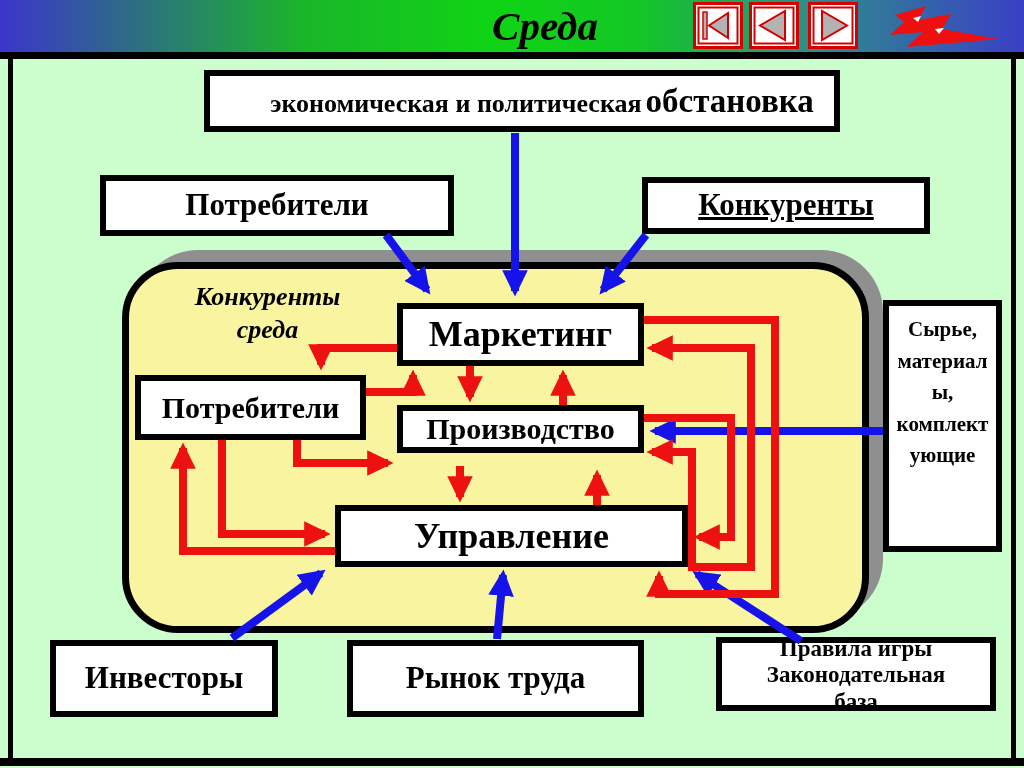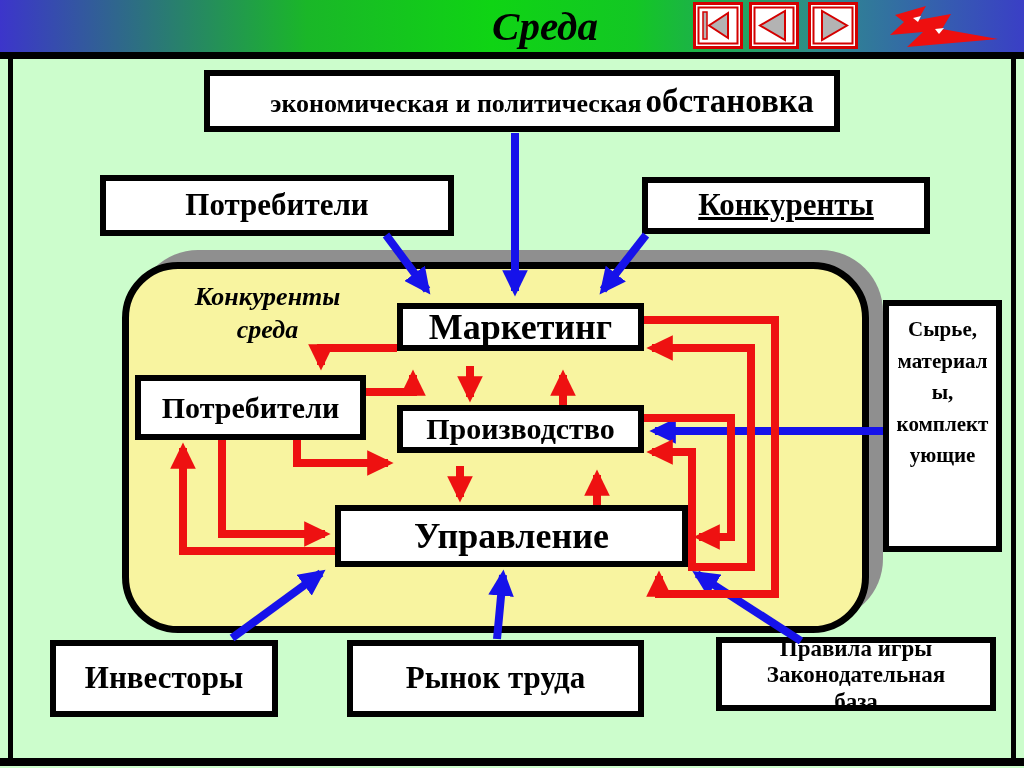--- a/index.html
+++ b/index.html
@@ -100,21 +100,21 @@
 </div>
 
 <div class="box" style="left:100px;top:175px;width:354px;height:61px;font-size:31px;">
   <span>Потребители</span>
 </div>
 
 <div class="box" style="left:642px;top:177px;width:288px;height:57px;font-size:31px;text-decoration:underline;">
   <span>Конкуренты</span>
 </div>
 
-<div class="box" style="left:397px;top:303px;width:247px;height:48px;font-size:36px;">
+<div class="box" style="left:397px;top:303px;width:247px;height:63px;font-size:36px;">
   <span>Маркетинг</span>
 </div>
 
 <div class="box" style="left:135px;top:375px;width:231px;height:65px;font-size:30px;">
   <span>Потребители</span>
 </div>
 
 <div class="box" style="left:397px;top:405px;width:247px;height:48px;font-size:30px;">
   <span>Производство</span>
 </div>

